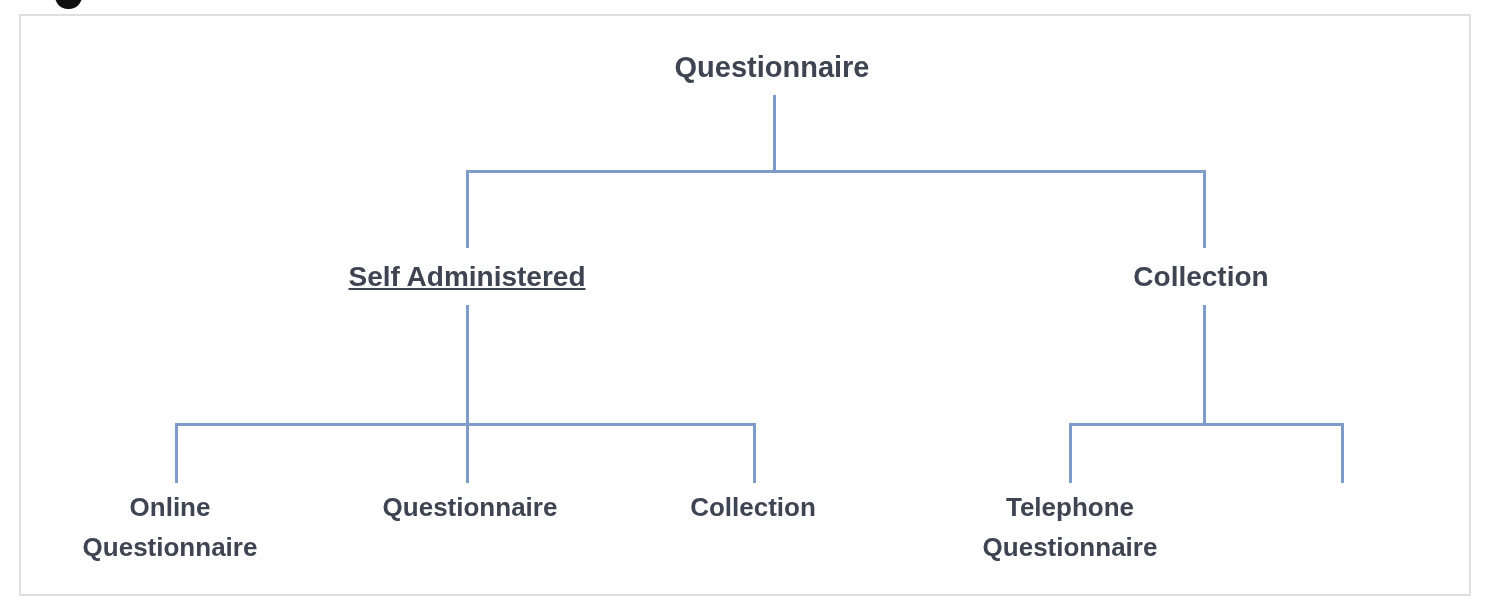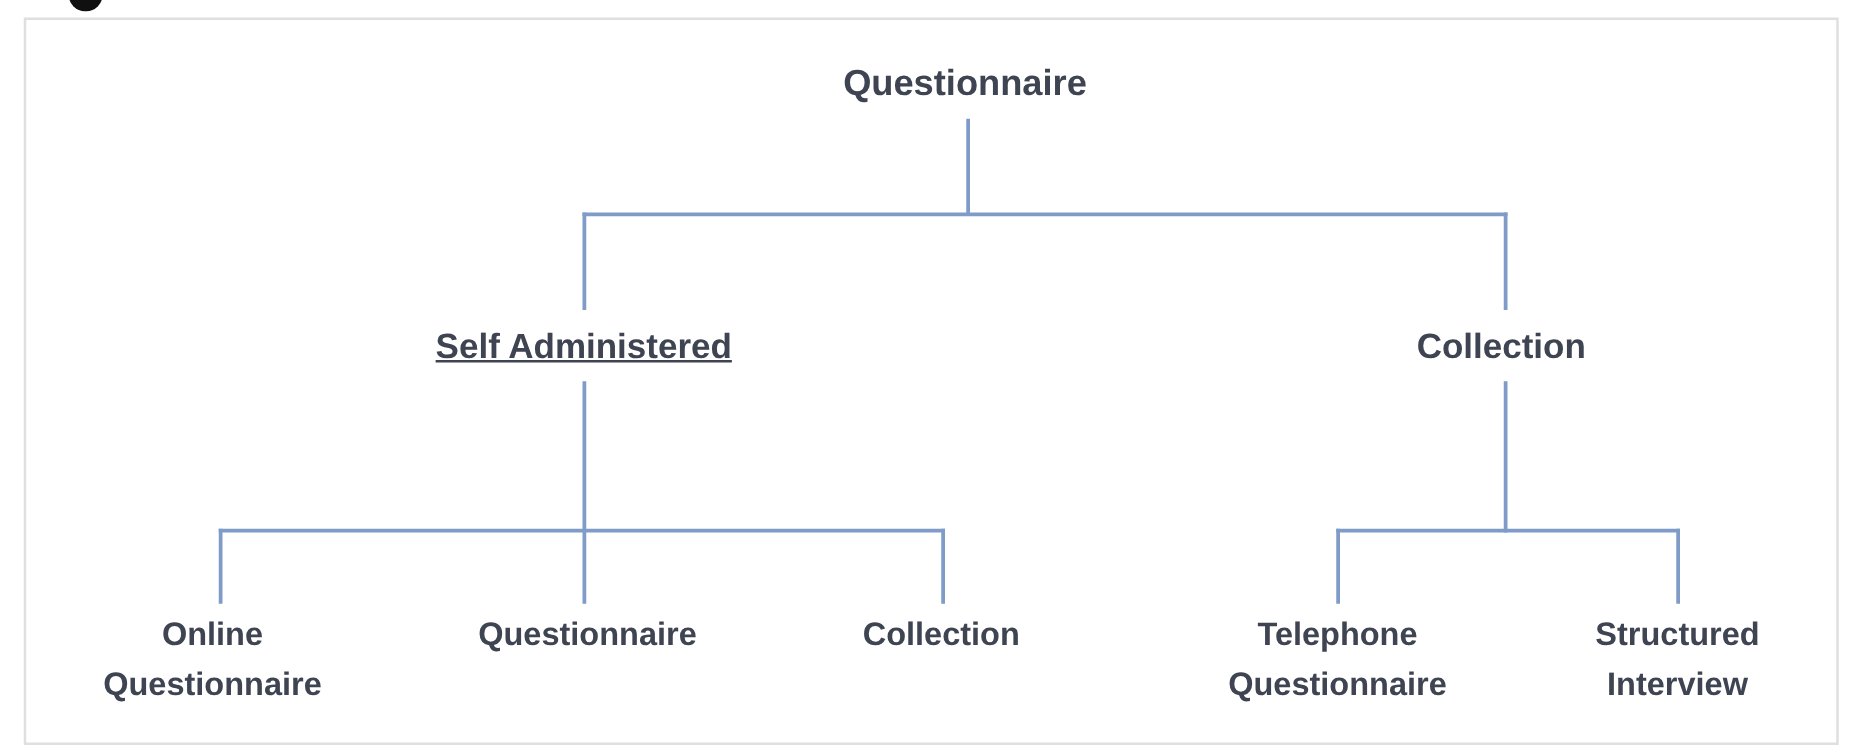--- a/index.html
+++ b/index.html
@@ -89,18 +89,14 @@
   <div class="node-label leaf-label" style="left:340px; top:487px; width:260px;">
     <span>Questionnaire</span>
   </div>
   <div class="node-label leaf-label" style="left:623px; top:487px; width:260px;">
     <span>Collection</span>
   </div>
   <div class="node-label leaf-label" style="left:940px; top:487px; width:260px;">
     <span>Telephone</span>
     <span>Questionnaire</span>
   </div>
-  <div class="node-label leaf-label" style="left:1212px; top:487px; width:260px;">
-    <span>Structured</span>
-    <span>Interview</span>
-  </div>
 
 </div>
 
 </body></html>

